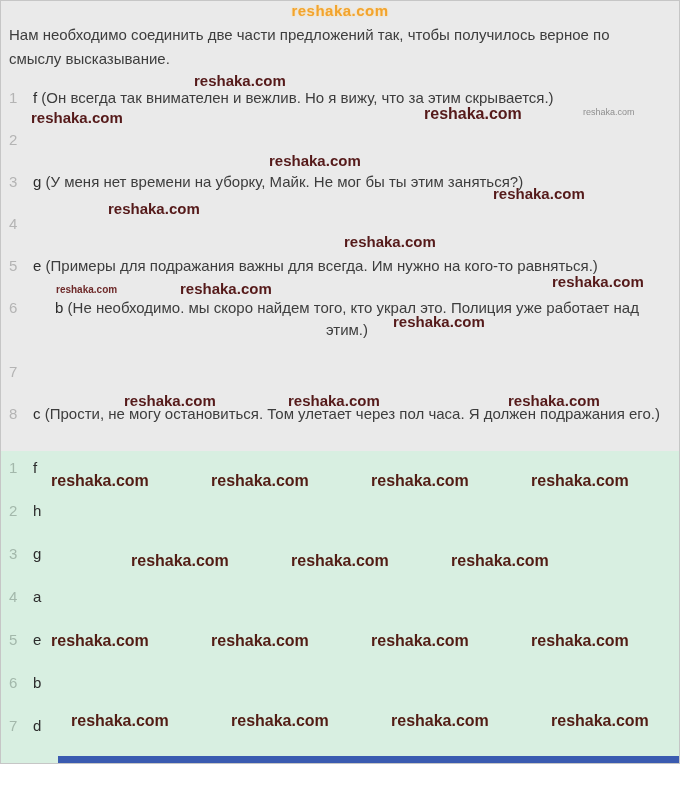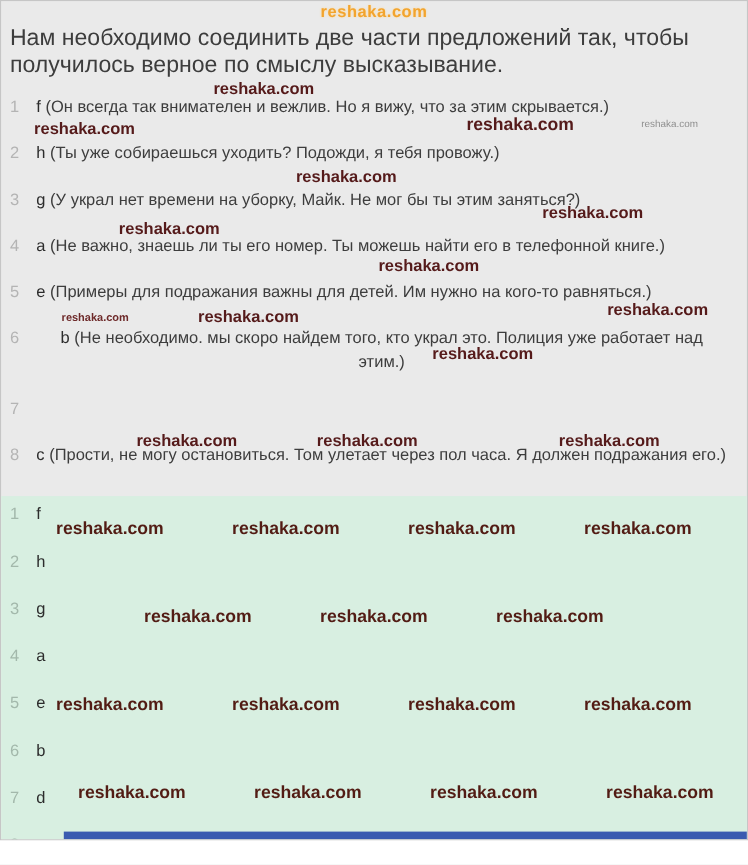--- a/index.html
+++ b/index.html
@@ -9,21 +9,21 @@
   .page {
     position:relative;
     width:680px; height:764px;
     background:#eaeaea;
     border:1px solid #c6c6c6;
     overflow:hidden;
   }
 
   .intro {
     padding:22px 24px 0 8px;
-    font-size:21px;
+    font-size:15px;
     line-height:24px;
     color:#3d3d3d;
     max-width:670px;
   }
 
   .exercise { margin-top:16px; }
   .ex-row {
     display:flex;
     padding:0 18px 0 8px;
     margin-bottom:20px;
@@ -87,33 +87,31 @@
 
   <div class="intro">Нам необходимо соединить две части предложений так, чтобы получилось верное по смыслу высказывание.</div>
 
   <div class="exercise">
     <div class="ex-row">
       <span class="ex-num">1</span>
       <span class="ex-content"><span class="ex-letter">f</span> <span>(Он всегда так внимателен и вежлив. Но я вижу, что за этим скрывается.)</span></span>
     </div>
     <div class="ex-row">
       <span class="ex-num">2</span>
-      <span class="ex-content"><span class="ex-letter">h</span> <span>(Ты уже собираешься уходить? Подожди, я тебя провожу.)</span></span>
     </div>
     <div class="ex-row">
       <span class="ex-num">3</span>
-      <span class="ex-content"><span class="ex-letter">g</span> <span>(У украл нет времени на уборку, Майк. Не мог бы ты этим заняться?)</span></span>
+      <span class="ex-content"><span class="ex-letter">g</span> <span>(У меня нет времени на уборку, Майк. Не мог бы ты этим заняться?)</span></span>
     </div>
     <div class="ex-row">
       <span class="ex-num">4</span>
-      <span class="ex-content"><span class="ex-letter">a</span> <span>(Не важно, знаешь ли ты его номер. Ты можешь найти его в телефонной книге.)</span></span>
     </div>
     <div class="ex-row">
       <span class="ex-num">5</span>
-      <span class="ex-content"><span class="ex-letter">e</span> <span>(Примеры для подражания важны для детей. Им нужно на кого-то равняться.)</span></span>
+      <span class="ex-content"><span class="ex-letter">e</span> <span>(Примеры для подражания важны для всегда. Им нужно на кого-то равняться.)</span></span>
     </div>
     <div class="ex-row">
       <span class="ex-num">6</span>
       <span class="ex-content"><span class="ex-letter">b</span> <span>(Не необходимо. мы скоро найдем того, кто украл это. Полиция уже работает над этим.)</span></span>
     </div>
     <div class="ex-row">
       <span class="ex-num">7</span>
     </div>
     <div class="ex-row">
       <span class="ex-num">8</span>

